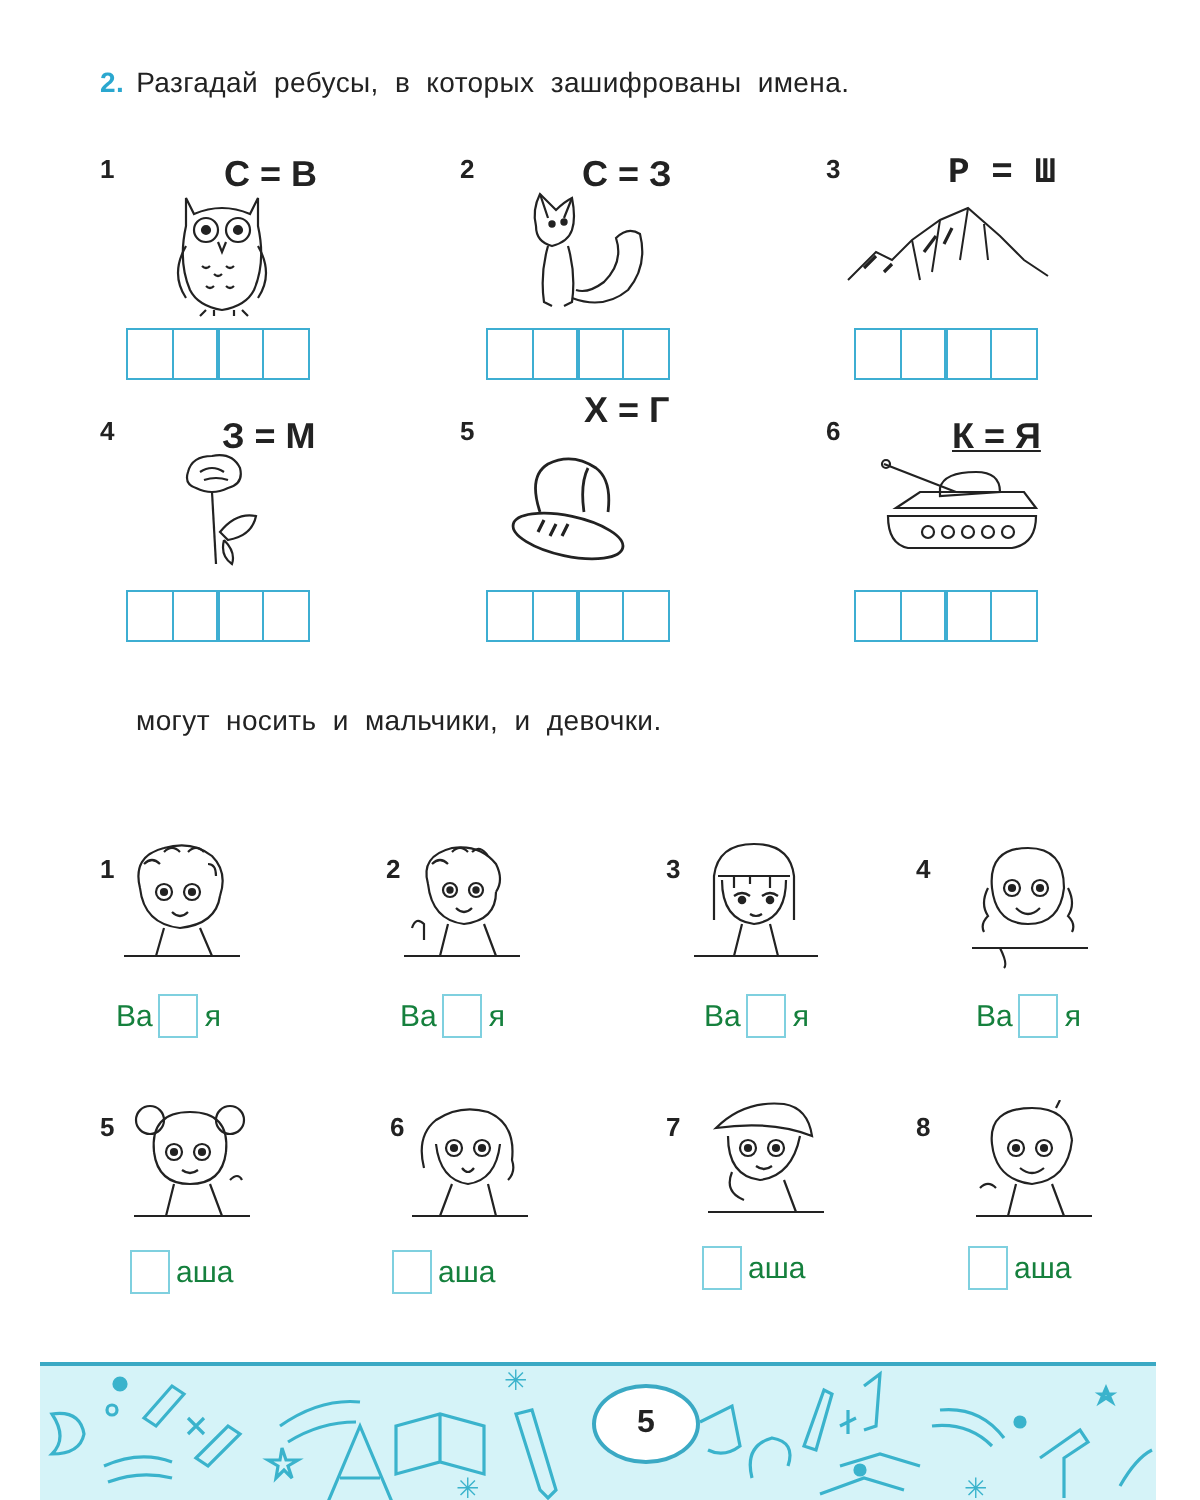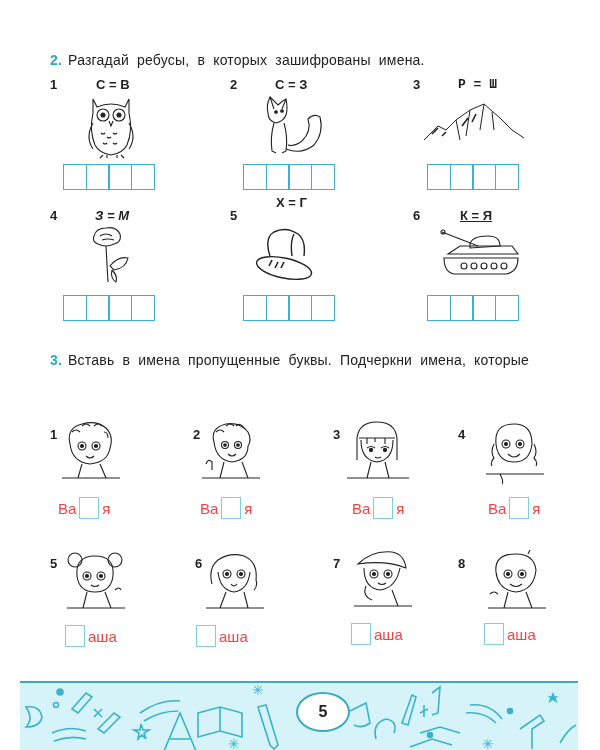--- a/index.html
+++ b/index.html
@@ -2,36 +2,36 @@
 <html><head>
 <meta charset="utf-8">
 <style>
   html, body { margin:0; padding:0; }
   body { width:600px; height:750px; background:#ffffff; position:relative; overflow:hidden;
          font-family:"Liberation Sans", "DejaVu Sans", sans-serif; color:#222; }
   .abs { position:absolute; }
   .task-title { font-size:14px; letter-spacing:0.2px; word-spacing:4px; line-height:19px; }
   .task-num { color:#2aa7cf; font-weight:bold; margin-right:6px; }
   .rebus-num { font-size:13px; font-weight:bold; }
-  .rebus-rule { font-size:13px; font-weight:bold; }
+  .rebus-rule { font-size:18px; font-weight:bold;margin-left:16px; }
   .cells { display:flex; }
   .cell { width:22px; height:24px; border:1.5px solid #3eaed2; margin-left:-1.5px; }
   .cell:first-child { margin-left:0; }
   .pic { position:absolute; }
-  .name-row { display:flex; align-items:center; font-size:15px; color:#ef4444; }
+  .name-row { display:flex; align-items:center; font-size:15px; color:#15803d; }
   .blank { width:18px; height:20px; border:1.5px solid #7fd0df; display:inline-block; margin:0 3px; }
   .kid-num { font-size:13px; font-weight:bold; }
   .banner { left:20px; top:681px; width:558px; height:69px; background:#d5f3f8; border-top:2px solid #3aa9c4; overflow:hidden; }
   .page-oval { position:absolute; left:276px; top:9px; width:50px; height:36px; border:2px solid #3aa9c4; border-radius:50%; background:#fff;
                display:flex; align-items:center; justify-content:center; font-weight:bold; font-size:16px; color:#222; }
 </style>
 </head>
 <body>
 
-<div class="abs task-title" style="left:50px; top:51px;text-align:right;">
+<div class="abs task-title" style="left:50px; top:32px;text-align:right;">
   <span class="task-num">2.</span><span>Разгадай ребусы, в которых зашифрованы имена.</span>
 </div>
 
 <div class="abs rebus-num" style="left:50px; top:77px;">1</div>
 <div class="abs rebus-rule" style="left:96px; top:77px;">С = В</div>
 <svg class="pic" style="left:83px; top:93px;" width="56" height="66" viewBox="0 0 56 66">
   <g fill="none" stroke="#222" stroke-width="1.1">
     <path d="M10 6 L14 14 Q28 8 42 14 L46 6 L46 20 Q50 38 44 52 Q40 60 28 62 Q16 60 12 52 Q6 38 10 20 Z"></path>
     <circle cx="20" cy="22" r="6"></circle>
       <circle cx="36" cy="22" r="6"></circle>
@@ -79,21 +79,21 @@
   </g>
 </svg>
 <div class="abs cells" style="left:427px; top:164px;">
   <div class="cell"></div>
     <div class="cell"></div>
     <div class="cell"></div>
     <div class="cell"></div>
 </div>
 
 <div class="abs rebus-num" style="left:50px; top:208px;">4</div>
-<div class="abs rebus-rule" style="left:95px; top:208px;font-style:italic;">З = М</div>
+<div class="abs rebus-rule" style="left:95px; top:208px;">З = М</div>
 <svg class="pic" style="left:90px; top:226px;" width="44" height="60" viewBox="0 0 44 60">
   <g fill="none" stroke="#222" stroke-width="1.1">
     <path d="M4 10 Q6 2 16 2 Q26 0 30 8 Q32 16 24 18 Q16 22 8 18 Q2 16 4 10 Z"></path>
     <path d="M10 10 Q16 6 22 10 M12 14 Q18 12 24 14"></path>
     <path d="M16 20 L18 56"></path>
     <path d="M20 40 Q28 30 38 32 Q36 42 24 44 Z M22 44 Q28 50 26 56 Q20 52 22 44"></path>
   </g>
 </svg>
 <div class="abs cells" style="left:63px; top:295px;">
   <div class="cell"></div>
@@ -136,21 +136,21 @@
   </g>
 </svg>
 <div class="abs cells" style="left:427px; top:295px;">
   <div class="cell"></div>
     <div class="cell"></div>
     <div class="cell"></div>
     <div class="cell"></div>
 </div>
 
 <div class="abs task-title" style="left:50px; top:351px; width:510px;">
-  <div><span class="task-num">3.</span><span>Вставь в имена пропущенные буквы. Подчеркни имена, которые</span></div>
+  <div style="padding-left:18px;">могут носить и мальчики, и девочки.</div>
 </div>
 
 <div class="abs kid-num" style="left:50px; top:427px;">1</div>
 <svg class="pic" style="left:60px; top:420px;" width="62" height="62" viewBox="0 0 62 62">
   <g fill="none" stroke="#222" stroke-width="1.1">
     <path d="M10 24 Q6 8 22 4 Q36 0 46 8 Q54 16 50 28"></path>
     <path d="M12 12 q4 -4 8 0 M22 6 q4 -4 8 0 M34 6 q4 -4 8 0 M44 12 q4 0 4 6"></path>
     <path d="M10 24 Q12 42 30 44 Q48 42 50 28"></path>
     <circle cx="22" cy="26" r="4"></circle>
       <circle cx="36" cy="26" r="4"></circle>

